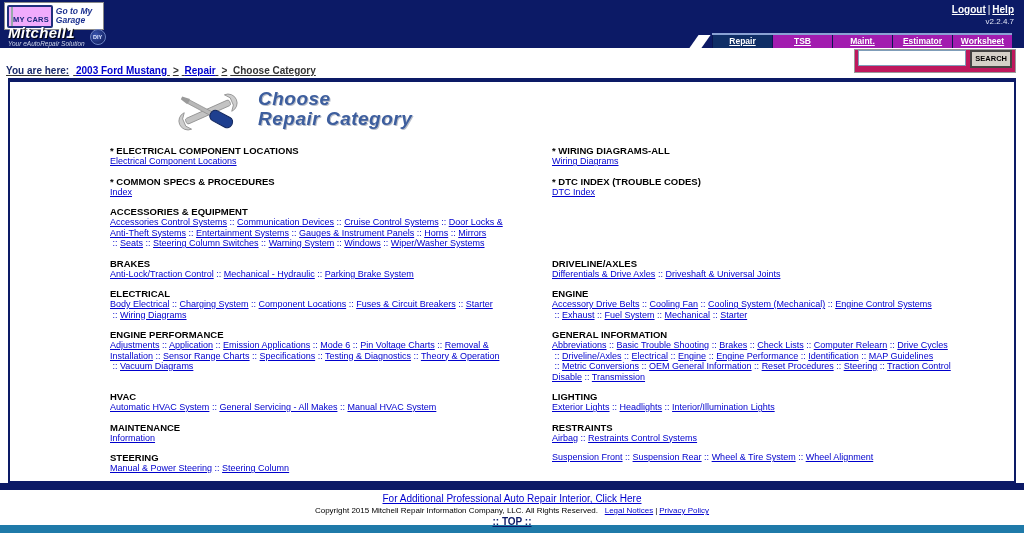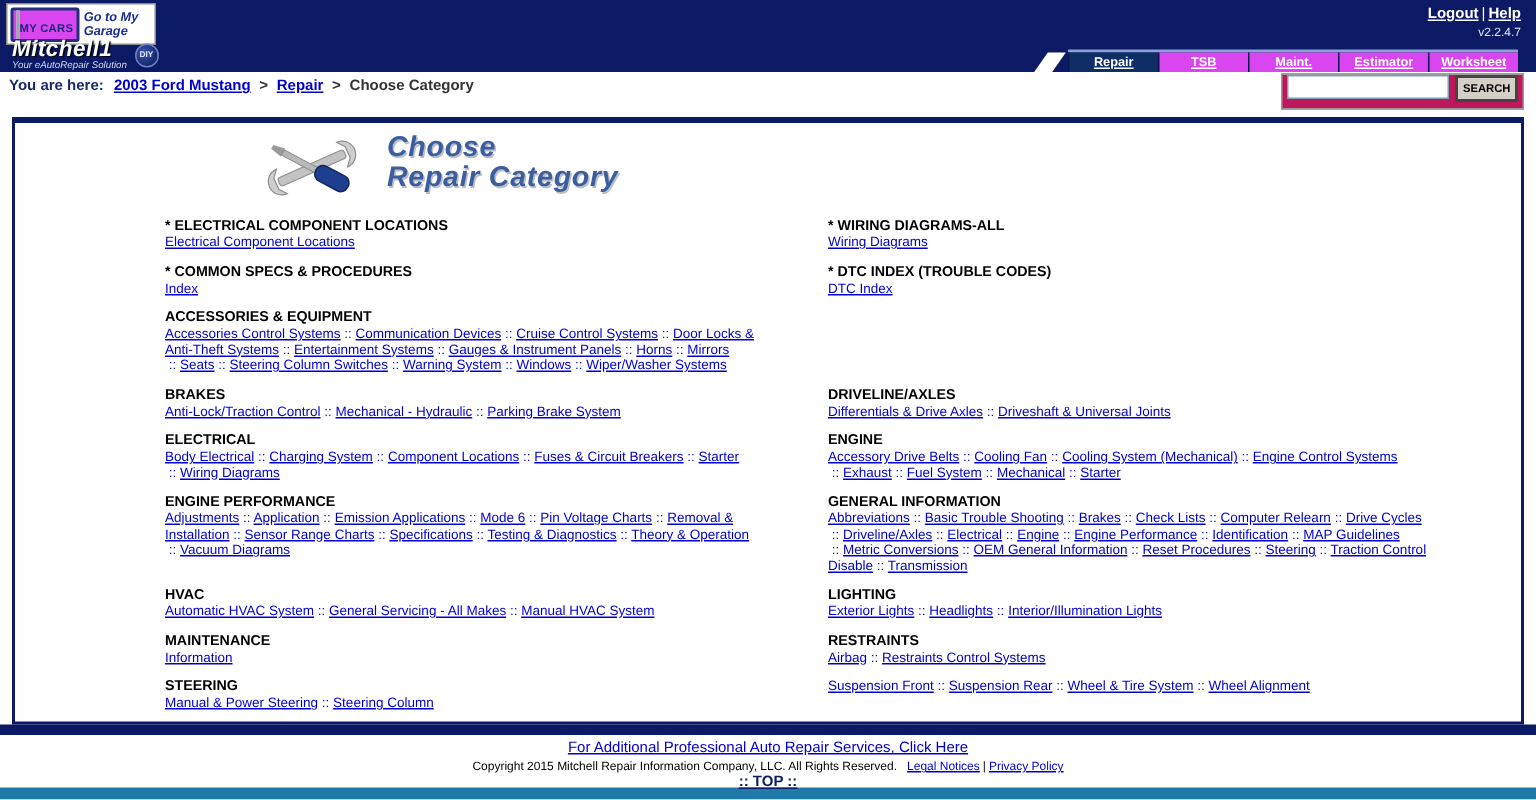--- a/index.html
+++ b/index.html
@@ -4,21 +4,21 @@
 <title>Choose Repair Category</title>
 <style>
   * { margin:0; padding:0; box-sizing:border-box; }
   html,body { width:1024px; height:533px; background:#fff; overflow:hidden;
     font-family:"Liberation Sans","DejaVu Sans",sans-serif; }
 
   
   #header { position:relative; height:48px; background:#0c1a66; }
   .plate-box { position:absolute; left:4px; top:2px; width:100px; height:28px;
     background:#fff; border:1px solid #8a8a8a; display:flex; align-items:center; padding:2px; }
-  .mini-plate { border:2px solid #20307c; border-radius:2px; background:#d946ef;
+  .mini-plate { border:2px solid #20307c; border-radius:2px; background:#f0abfc;
     padding:1px 2px 0; margin-right:3px; }
   .mini-plate .plate-band { height:4px; background:#e8e8ee; border:1px solid #9aa;
     margin-bottom:1px; }
   .mini-plate .plate-text { font-size:7.5px; font-weight:bold; color:#1a2a7a;
     letter-spacing:0.2px; white-space:nowrap; }
   .garage-text { font-size:8.5px; font-weight:bold; font-style:italic; color:#1a2f8f;
     line-height:9px; cursor:pointer; }
   .brand { position:absolute; left:8px; top:25px; display:flex; align-items:center; }
   .brand-name { color:#fff; font-size:15px; font-weight:bold; font-style:italic;
     letter-spacing:0.3px; text-shadow:1px 1px 1px #000; line-height:15px; }
@@ -32,27 +32,27 @@
   .top-links a { color:#fff; text-decoration:underline; }
   .top-links .pipe { font-weight:normal; padding:0 2px; }
   .version { position:absolute; right:10px; top:17px; font-size:8px; color:#e0e4f5; }
 
   
   .tab-strip { position:absolute; right:12px; bottom:0; display:flex;
     border-top:2px solid #8aa2d4; }
   .tab-slash { width:12px; background:#fff; transform:skewX(-35deg);
     margin-right:6px; margin-left:-18px; }
   .tab { width:60px; height:13px; line-height:13px; text-align:center; font-size:8.5px;
-    font-weight:bold; color:#fff; text-decoration:underline; background:#d946ef;
+    font-weight:bold; color:#fff; text-decoration:underline; background:#a21caf;
     border-left:1px solid #0a1550; cursor:pointer; }
   .tab.active { background:#0f2e66; }
 
   
   #crumb-strip { position:relative; height:26px; background:#fff; }
-  .breadcrumb { padding:4px 0 0 6px; font-size:10px; color:#333; }
+  .breadcrumb { padding:17px 0 0 6px; font-size:10px; color:#333;text-decoration:underline; }
   .crumb-label { color:#1a2a6b; font-weight:bold; margin-right:4px; }
   .breadcrumb a { color:#0000cd; font-weight:bold; text-decoration:underline; }
   .crumb-sep { color:#333; font-weight:bold; padding:0 3px; }
   .crumb-current { font-weight:bold; color:#333; }
   .search-wrap { position:absolute; right:8px; top:1px; height:24px; background:#be185d;
     border:1px solid #9a9a9a; display:flex; padding:0 3px; gap:4px; }
   .search-input { width:108px; height:16px; border:1px solid #7f9db9; font-size:10px;
     padding:0 2px; }
   .search-btn { height:18px; background:#d4d0c8; border:2px solid #444; font-size:7.5px;
     font-weight:bold; color:#000; padding:0 3px; cursor:pointer; line-height:12px; }
@@ -246,21 +246,21 @@
           <div class="cat-head">TRANSMISSION</div>
         </div>
         <div class="cat-cell"></div>
       </div>
     </div>
 </div>
 
 <div id="footer-navy"></div>
 <div id="footer-white">
   <div class="footer-services">
-    <a href="#">For Additional Professional Auto Repair Services, Click Here</a>
+    <a href="#">For Additional Professional Auto Repair Interior, Click Here</a>
   </div>
   <div class="footer-copy">
     <span>Copyright 2015 Mitchell Repair Information Company, LLC.  All Rights Reserved.</span>&nbsp;&nbsp;
     <a href="#">Legal Notices</a><span class="pipe">|</span><a href="#">Privacy Policy</a>
   </div>
   <div class="footer-top">
     <a href="#">:: TOP ::</a>
   </div>
 </div>
 <div id="footer-teal"></div>

